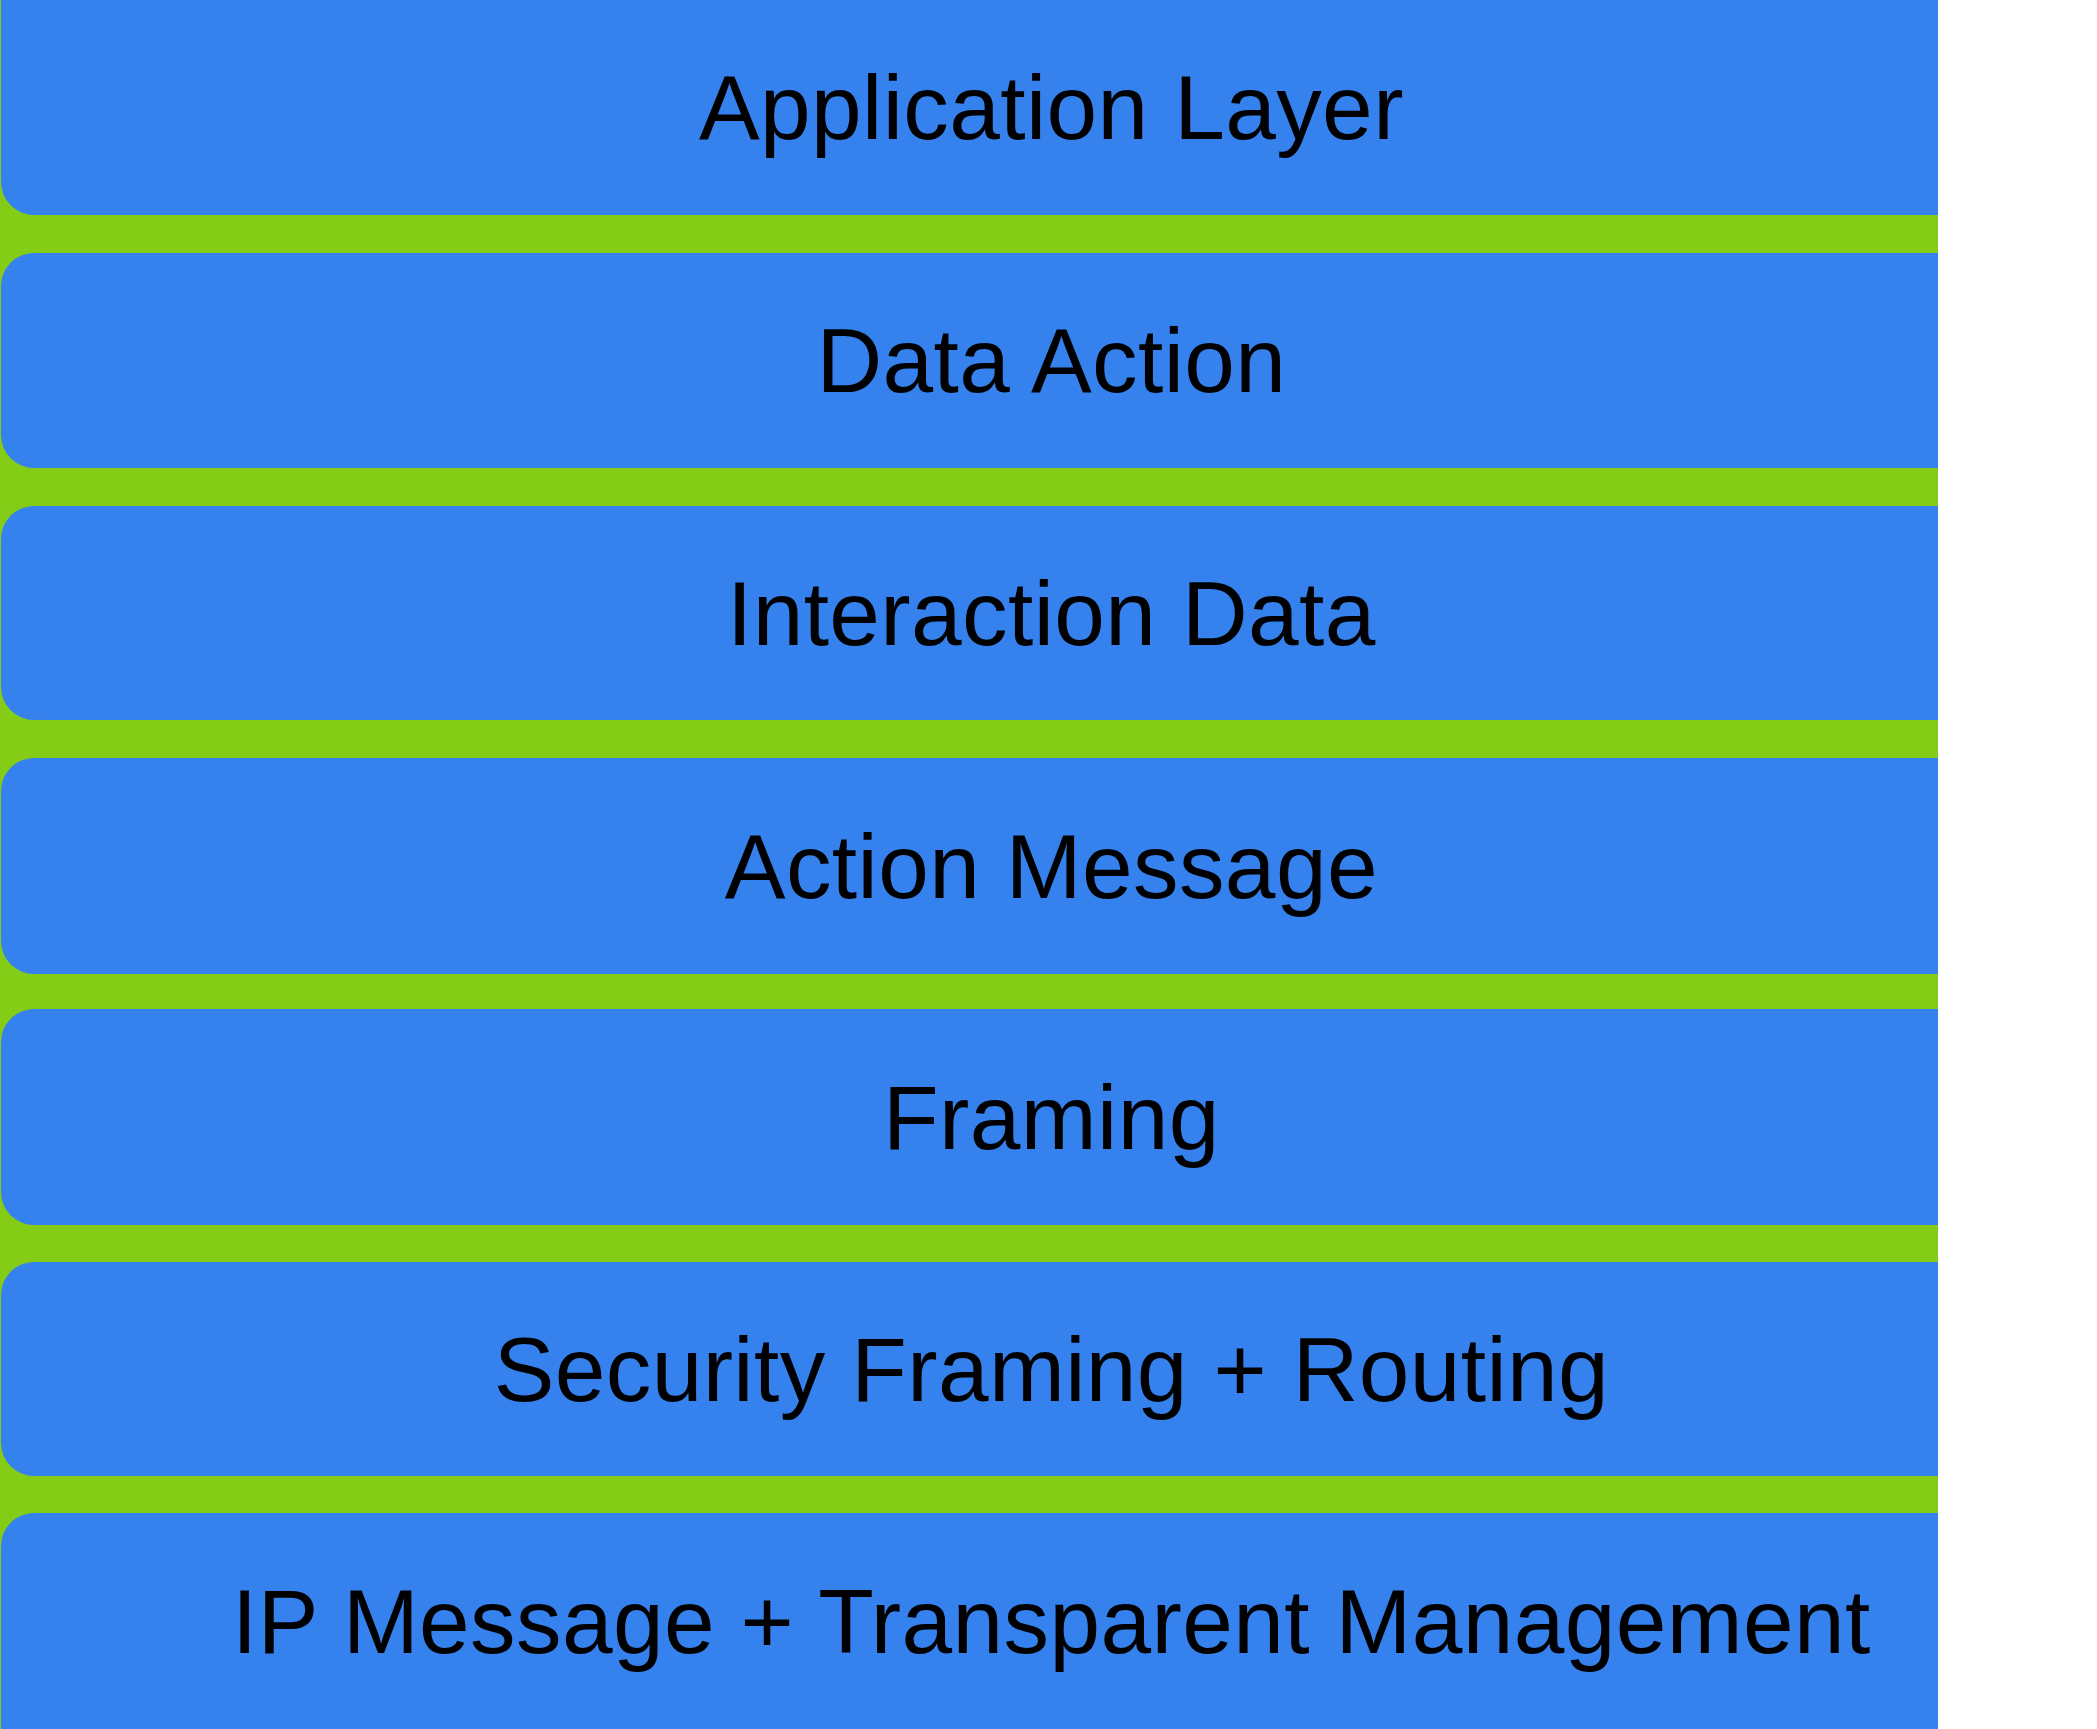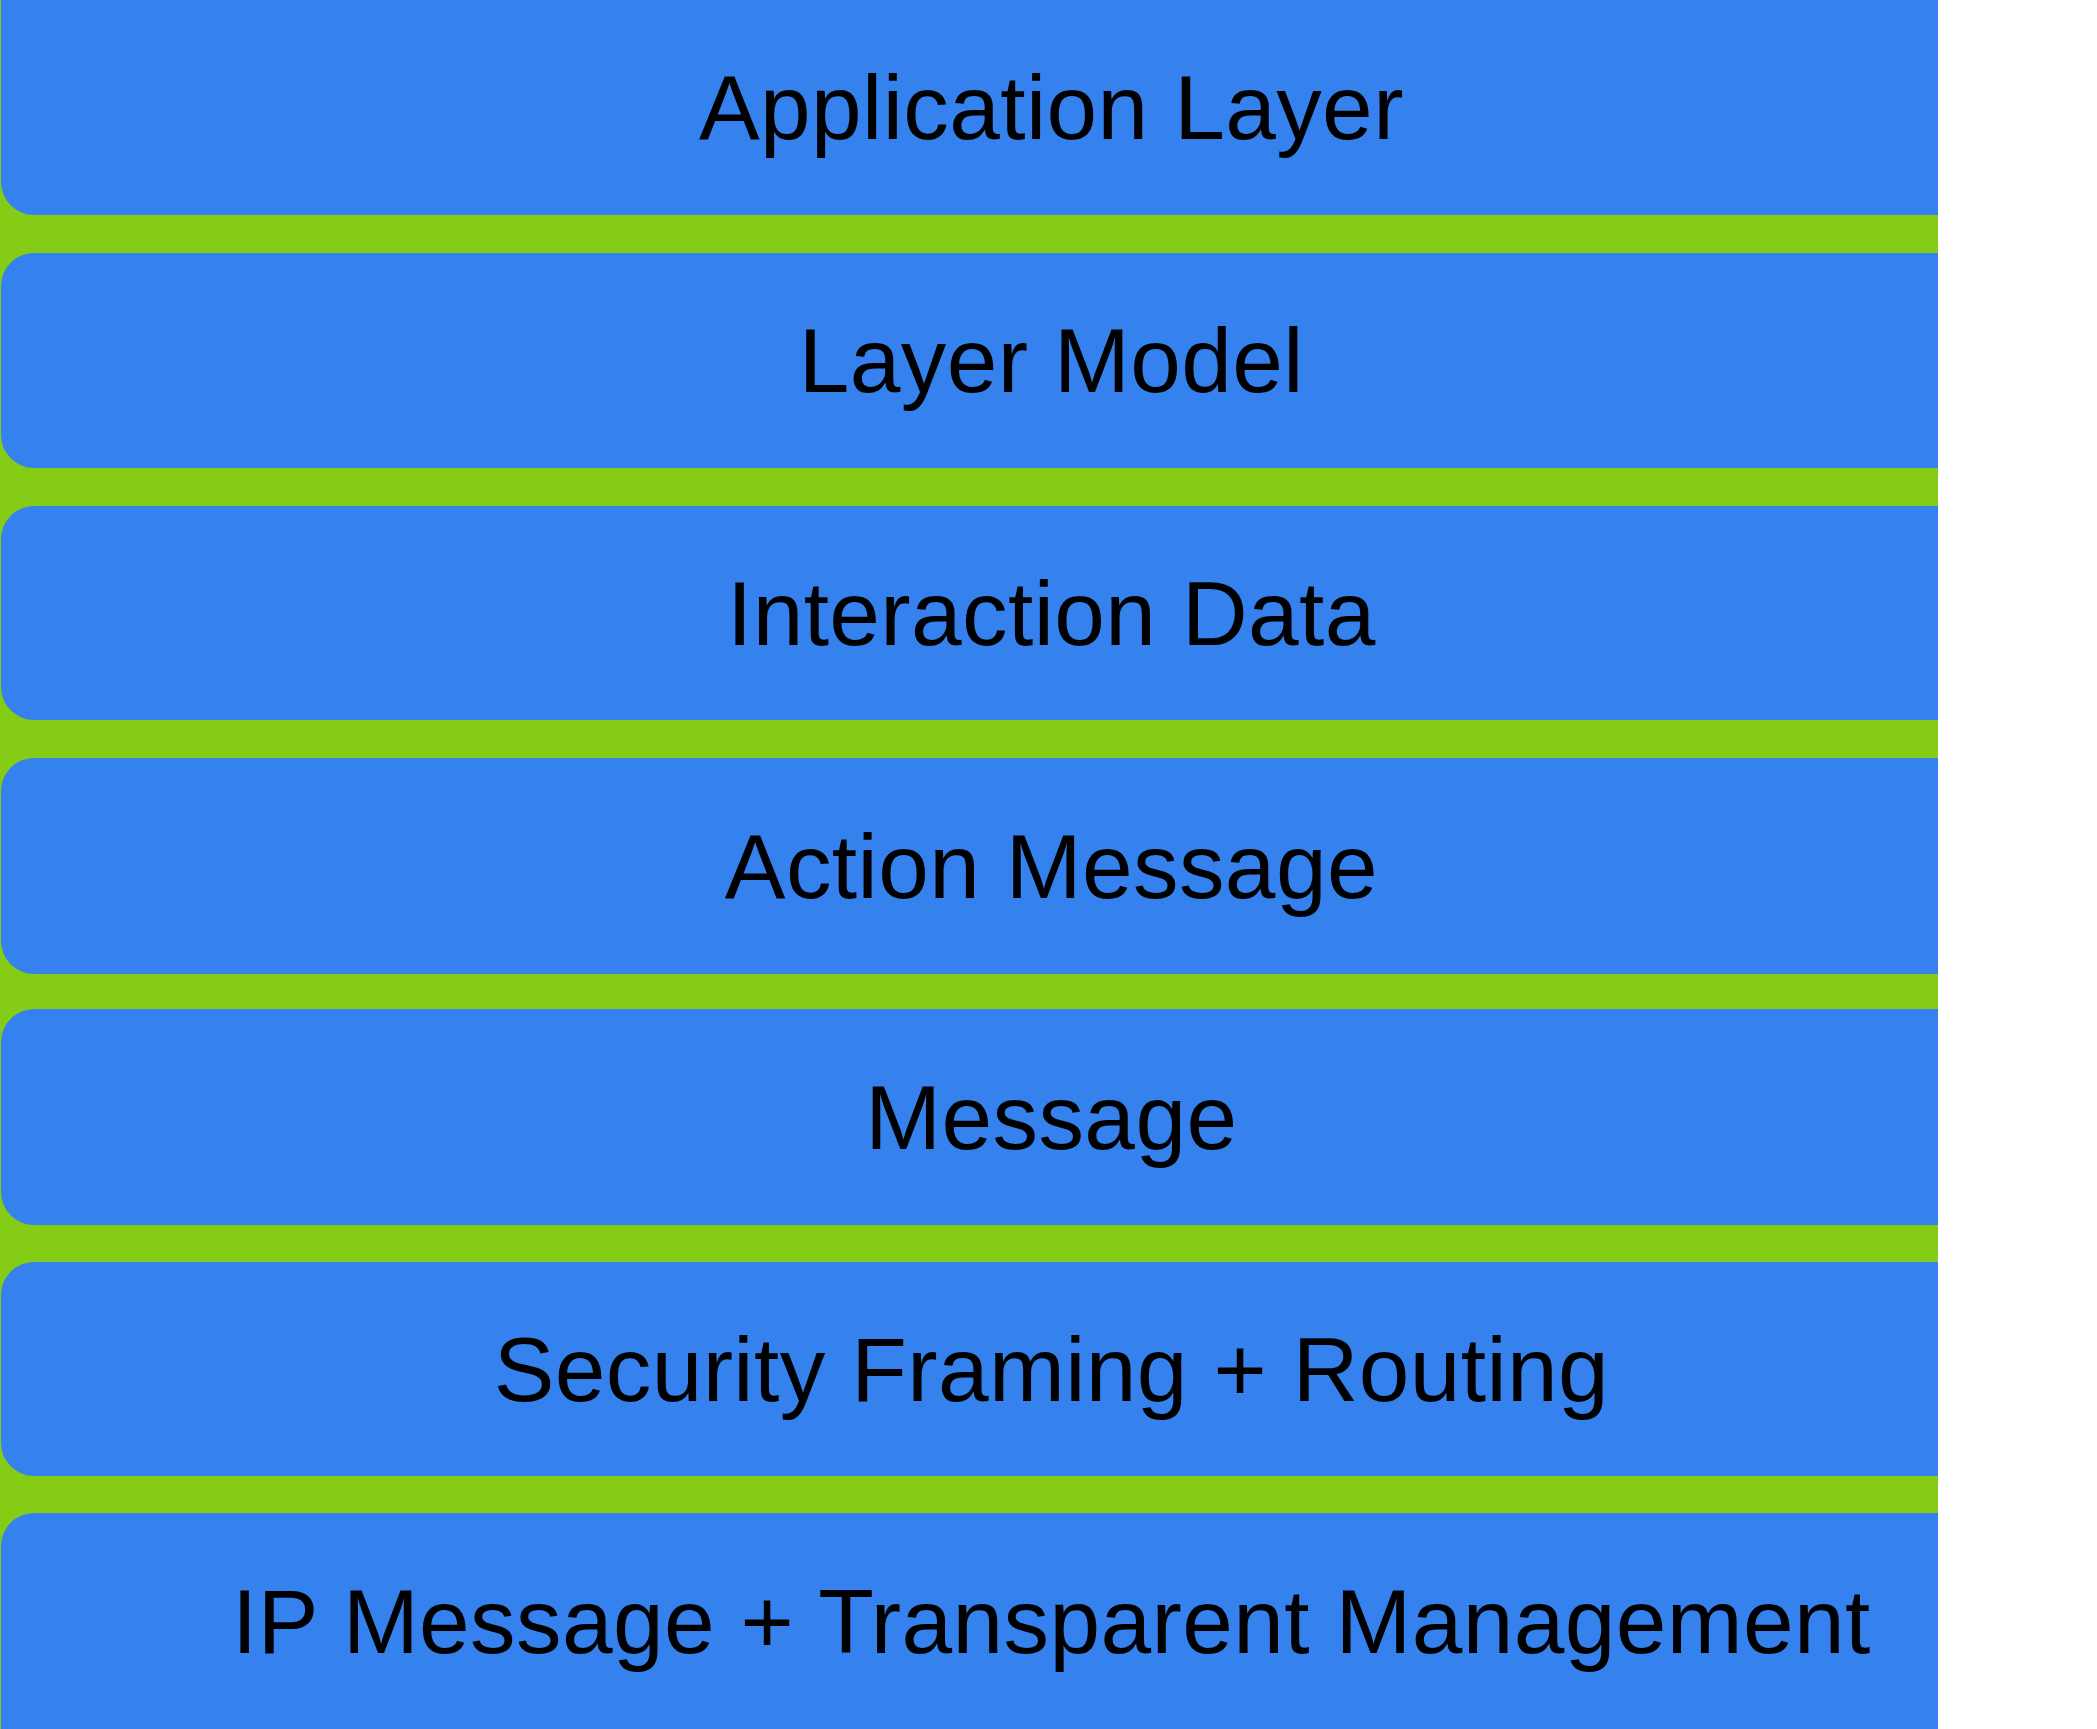--- a/index.html
+++ b/index.html
@@ -56,33 +56,33 @@
 </head>
 <body>
 
 <div id="stack-diagram">
 
   <div class="layer-box layer-1">
     <span class="layer-label">Application Layer</span>
   </div>
 
   <div class="layer-box layer-2">
-    <span class="layer-label">Layer Model</span>
+    <span class="layer-label">Data Action</span>
   </div>
 
   <div class="layer-box layer-3">
     <span class="layer-label">Interaction Data</span>
   </div>
 
   <div class="layer-box layer-4">
     <span class="layer-label">Action Message</span>
   </div>
 
   <div class="layer-box layer-5">
-    <span class="layer-label">Message</span>
+    <span class="layer-label">Framing</span>
   </div>
 
   <div class="layer-box layer-6">
     <span class="layer-label">Security Framing + Routing</span>
   </div>
 
   <div class="layer-box layer-7">
     <span class="layer-label">IP Message + Transparent Management</span>
   </div>
 

